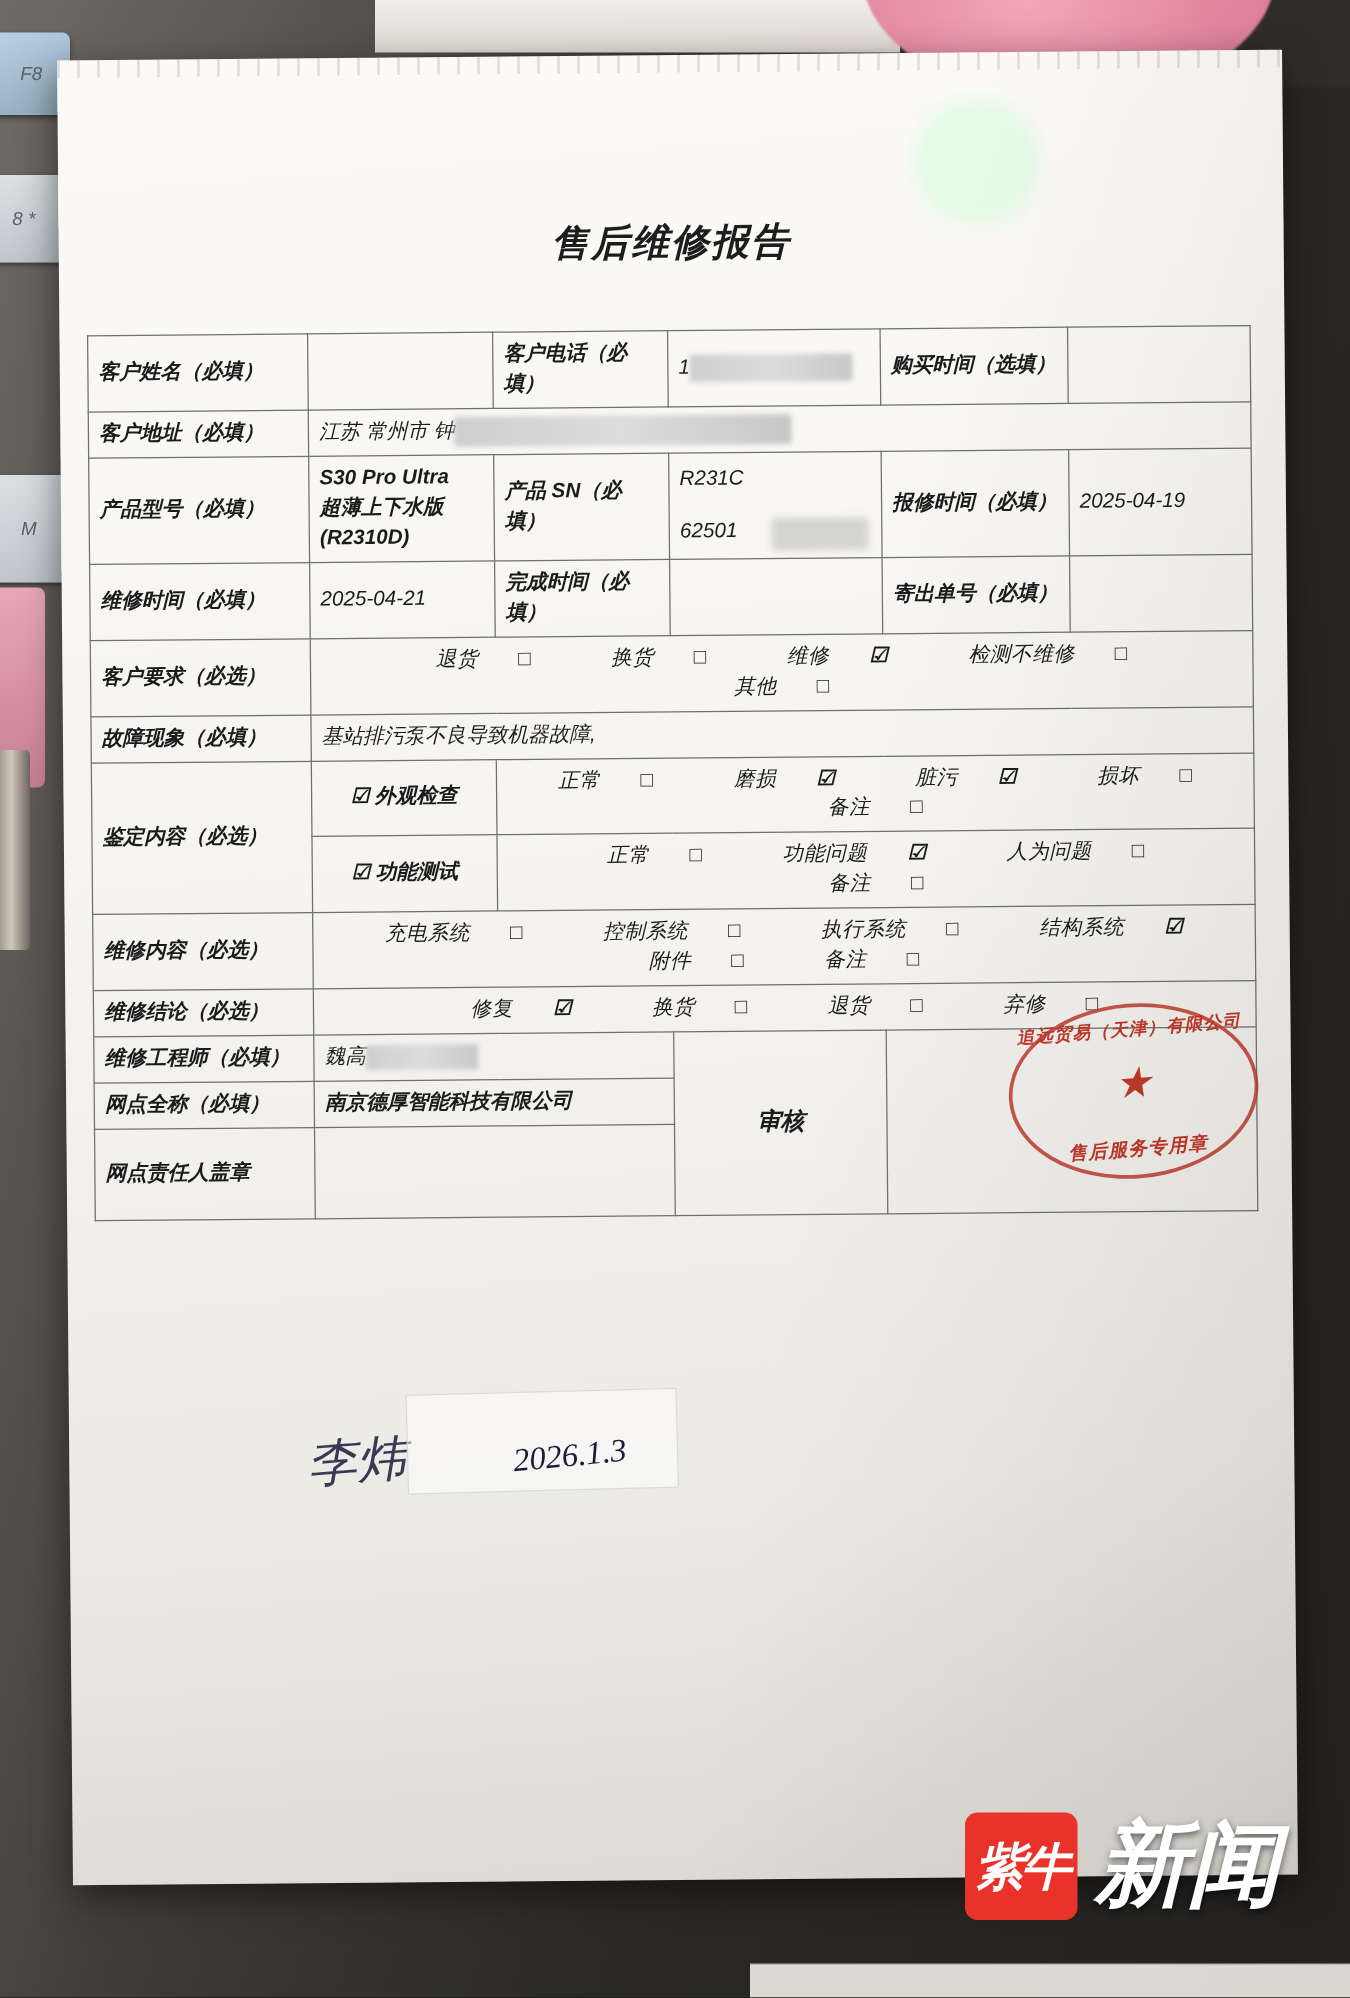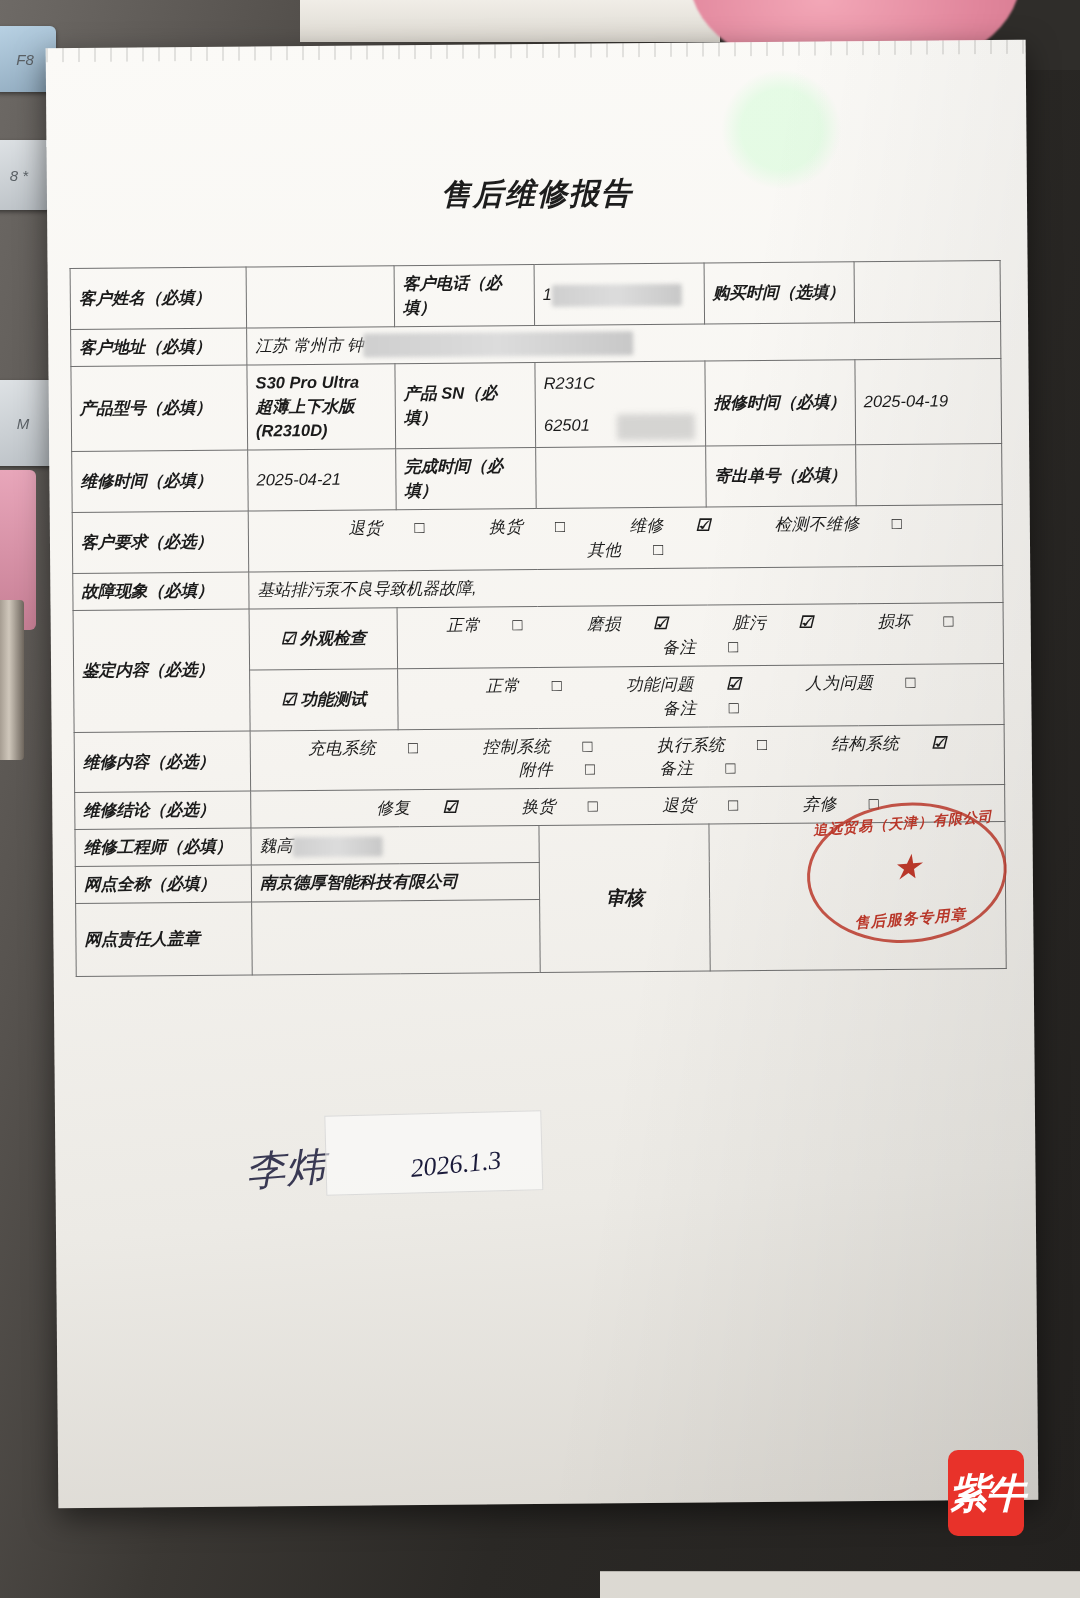--- a/index.html
+++ b/index.html
@@ -231,21 +231,21 @@
   
   #news-logo {
     position: absolute;
     right: 56px;
     bottom: 62px;
     display: flex;
     align-items: center;
     gap: 14px;
   }
   #logo-badge {
-    width: 76px; height: 86px;
+    width: 90px; height: 86px;
     background: #e8322a;
     border-radius: 10px;
     color: #fff;
     font-family: "Liberation Serif", serif;
     font-size: 40px;
     font-weight: bold;
     display: flex;
     align-items: center;
     justify-content: center;
     letter-spacing: -3px;
@@ -410,16 +410,17 @@
       <div class="arc-bot">售后服务专用章</div>
     </div>
 
     <div id="sig-name">李炜</div>
     <div id="tape"></div>
     <div id="sig-date">2026.1.3</div>
   </div>
 
   <div id="news-logo">
     <div id="logo-badge">紫牛</div>
+    <div id="logo-text">新闻</div>
   </div>
 
   <div id="bottom-bar"></div>
 </div>
 
 </body></html>

